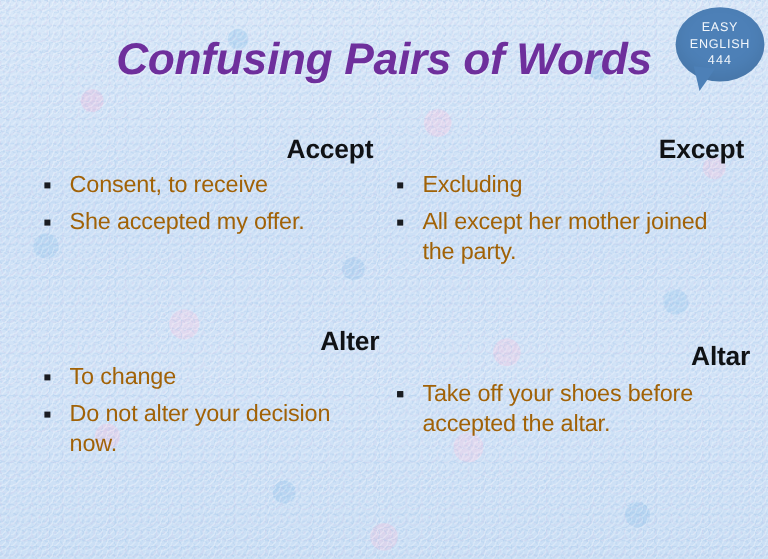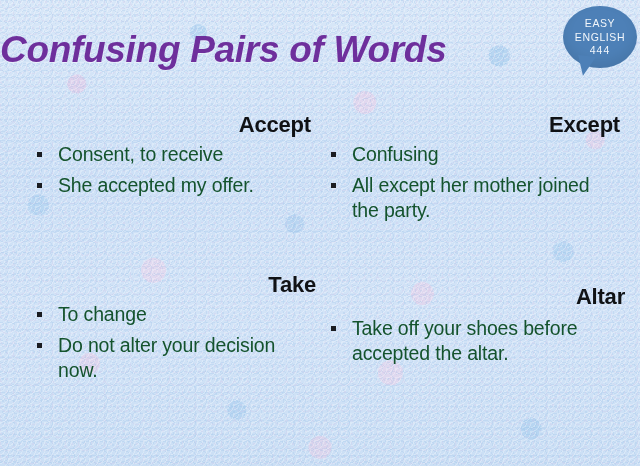--- a/index.html
+++ b/index.html
@@ -62,20 +62,21 @@
     position: absolute;
     inset: 0;
   }
 
   
   .title {
     position: absolute;
     top: 28px;
     left: 0;
     width: 640px;
+    text-align: center;
     font-size: 37px;
     line-height: 44px;
     font-weight: 700;
     font-style: italic;
     color: #6e2f9c;
     letter-spacing: -0.3px;
     text-shadow: 0 1px 0 rgba(255,255,255,0.35);
     white-space: nowrap;
   }
 
@@ -141,21 +142,21 @@
     list-style: none;
     margin: 0;
     padding: 0;
   }
   .bullets li {
     position: relative;
     padding-left: 22px;
     font-size: 19.5px;
     line-height: 25px;
     font-weight: 400;
-    color: #14532d;
+    color: #a16207;
     letter-spacing: -0.15px;
     margin-bottom: 6px;
   }
   .bullets li:last-child { margin-bottom: 0; }
   .bullet-mark {
     position: absolute;
     left: 1px;
     top: 10px;
     width: 5px;
     height: 5px;
@@ -202,31 +203,31 @@
           <span>She accepted my offer.</span>
         </li>
       </ul>
     </div>
 
     <div class="block" id="block-except">
       <div class="block-heading">Except</div>
       <ul class="bullets">
         <li>
           <span class="bullet-mark"></span>
-          <span>Confusing</span>
+          <span>Excluding</span>
         </li>
         <li>
           <span class="bullet-mark"></span>
           <span>All except her mother joined the party.</span>
         </li>
       </ul>
     </div>
 
     <div class="block" id="block-alter">
-      <div class="block-heading">Take</div>
+      <div class="block-heading">Alter</div>
       <ul class="bullets">
         <li>
           <span class="bullet-mark"></span>
           <span>To change</span>
         </li>
         <li>
           <span class="bullet-mark"></span>
           <span>Do not alter your decision now.</span>
         </li>
       </ul>

